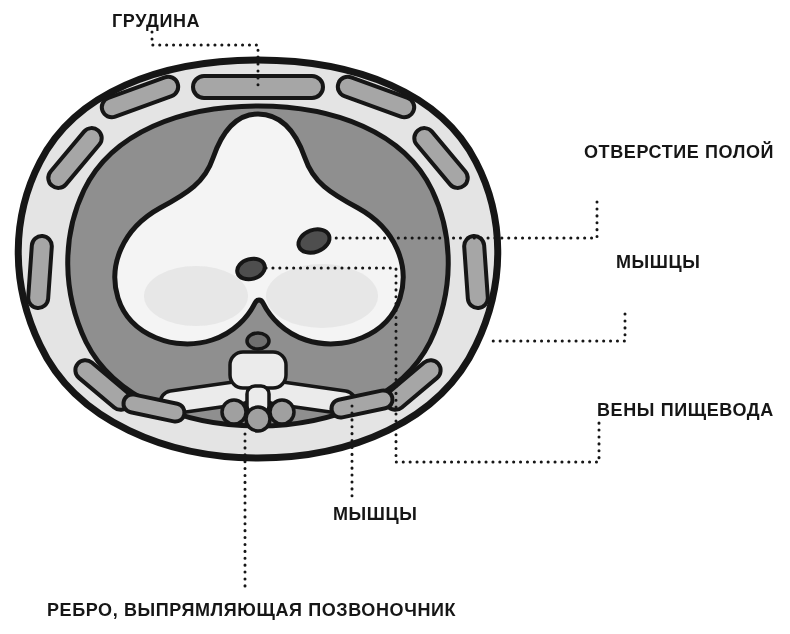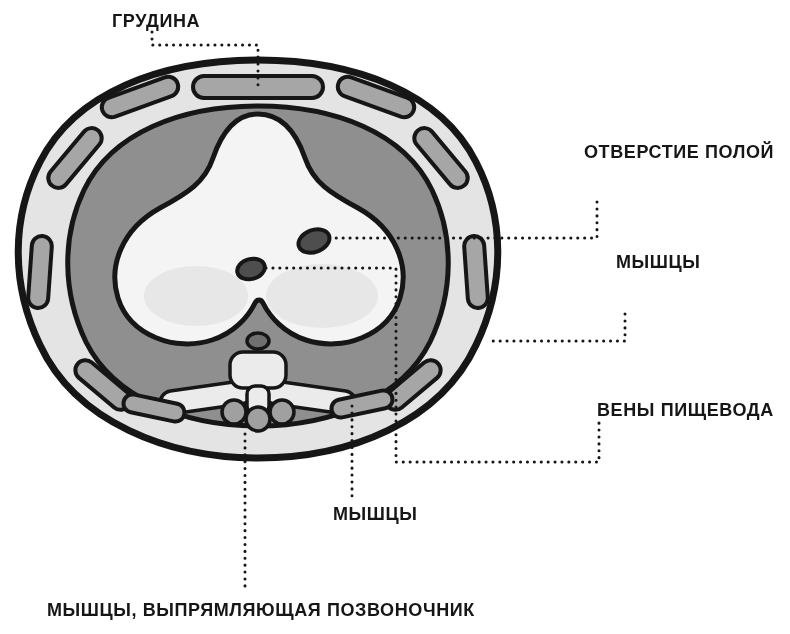--- a/index.html
+++ b/index.html
@@ -106,16 +106,16 @@
 
   <div class="label" style="left:597px;top:394px">
     <span>ВЕНЫ ПИЩЕВОДА</span>
   </div>
 
   <div class="label" style="left:333px;top:498px">
     <span>МЫШЦЫ</span>
   </div>
 
   <div class="label" style="left:47px;top:594px">
-    <span>МЫШЦЫ, ВЫПРЯМЛЯЮЩАЯ ПОЗВОНОЧНИК</span>
+    <span>РЕБРО, ВЫПРЯМЛЯЮЩАЯ ПОЗВОНОЧНИК</span>
   </div>
 
 </div>
 
 </body></html>

